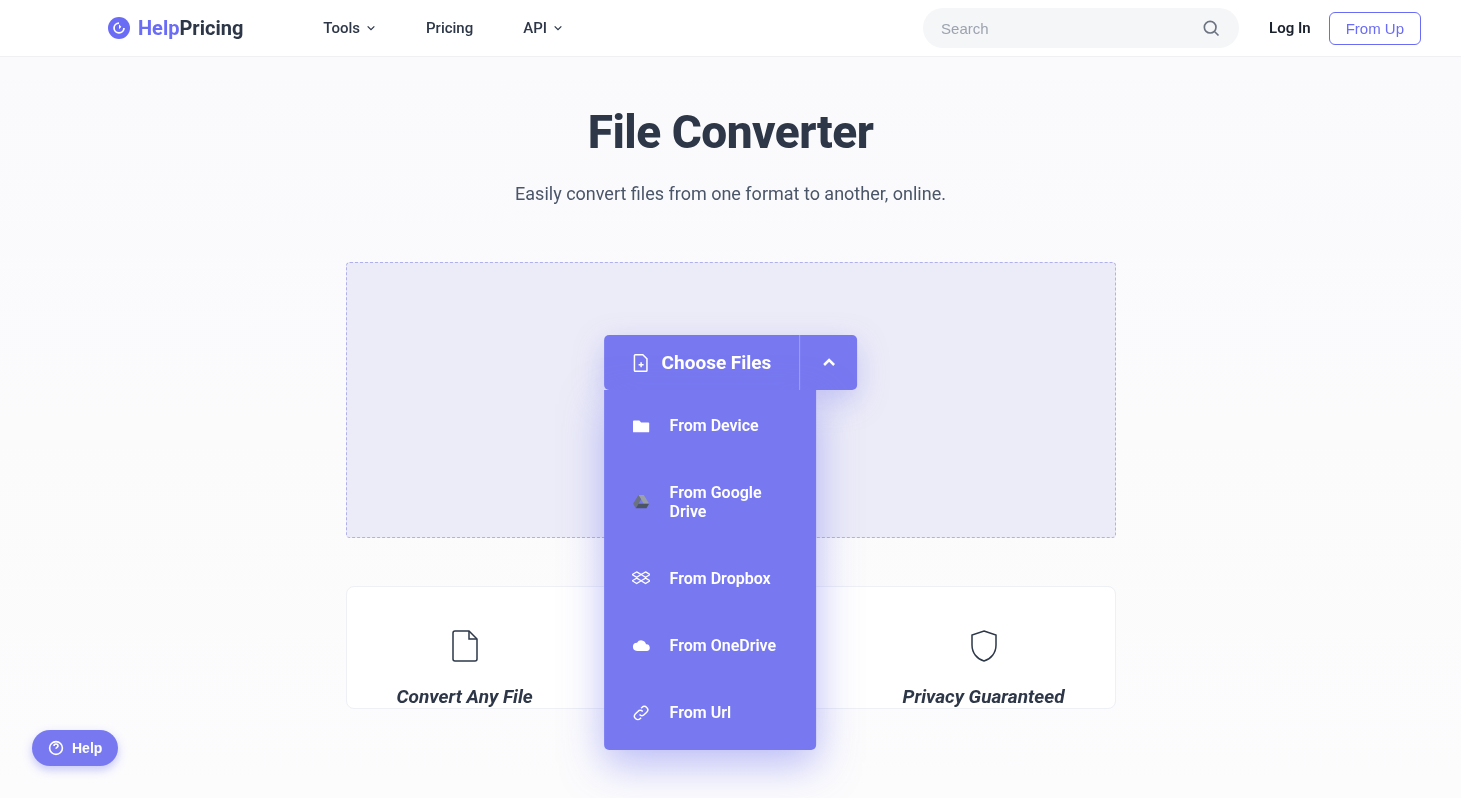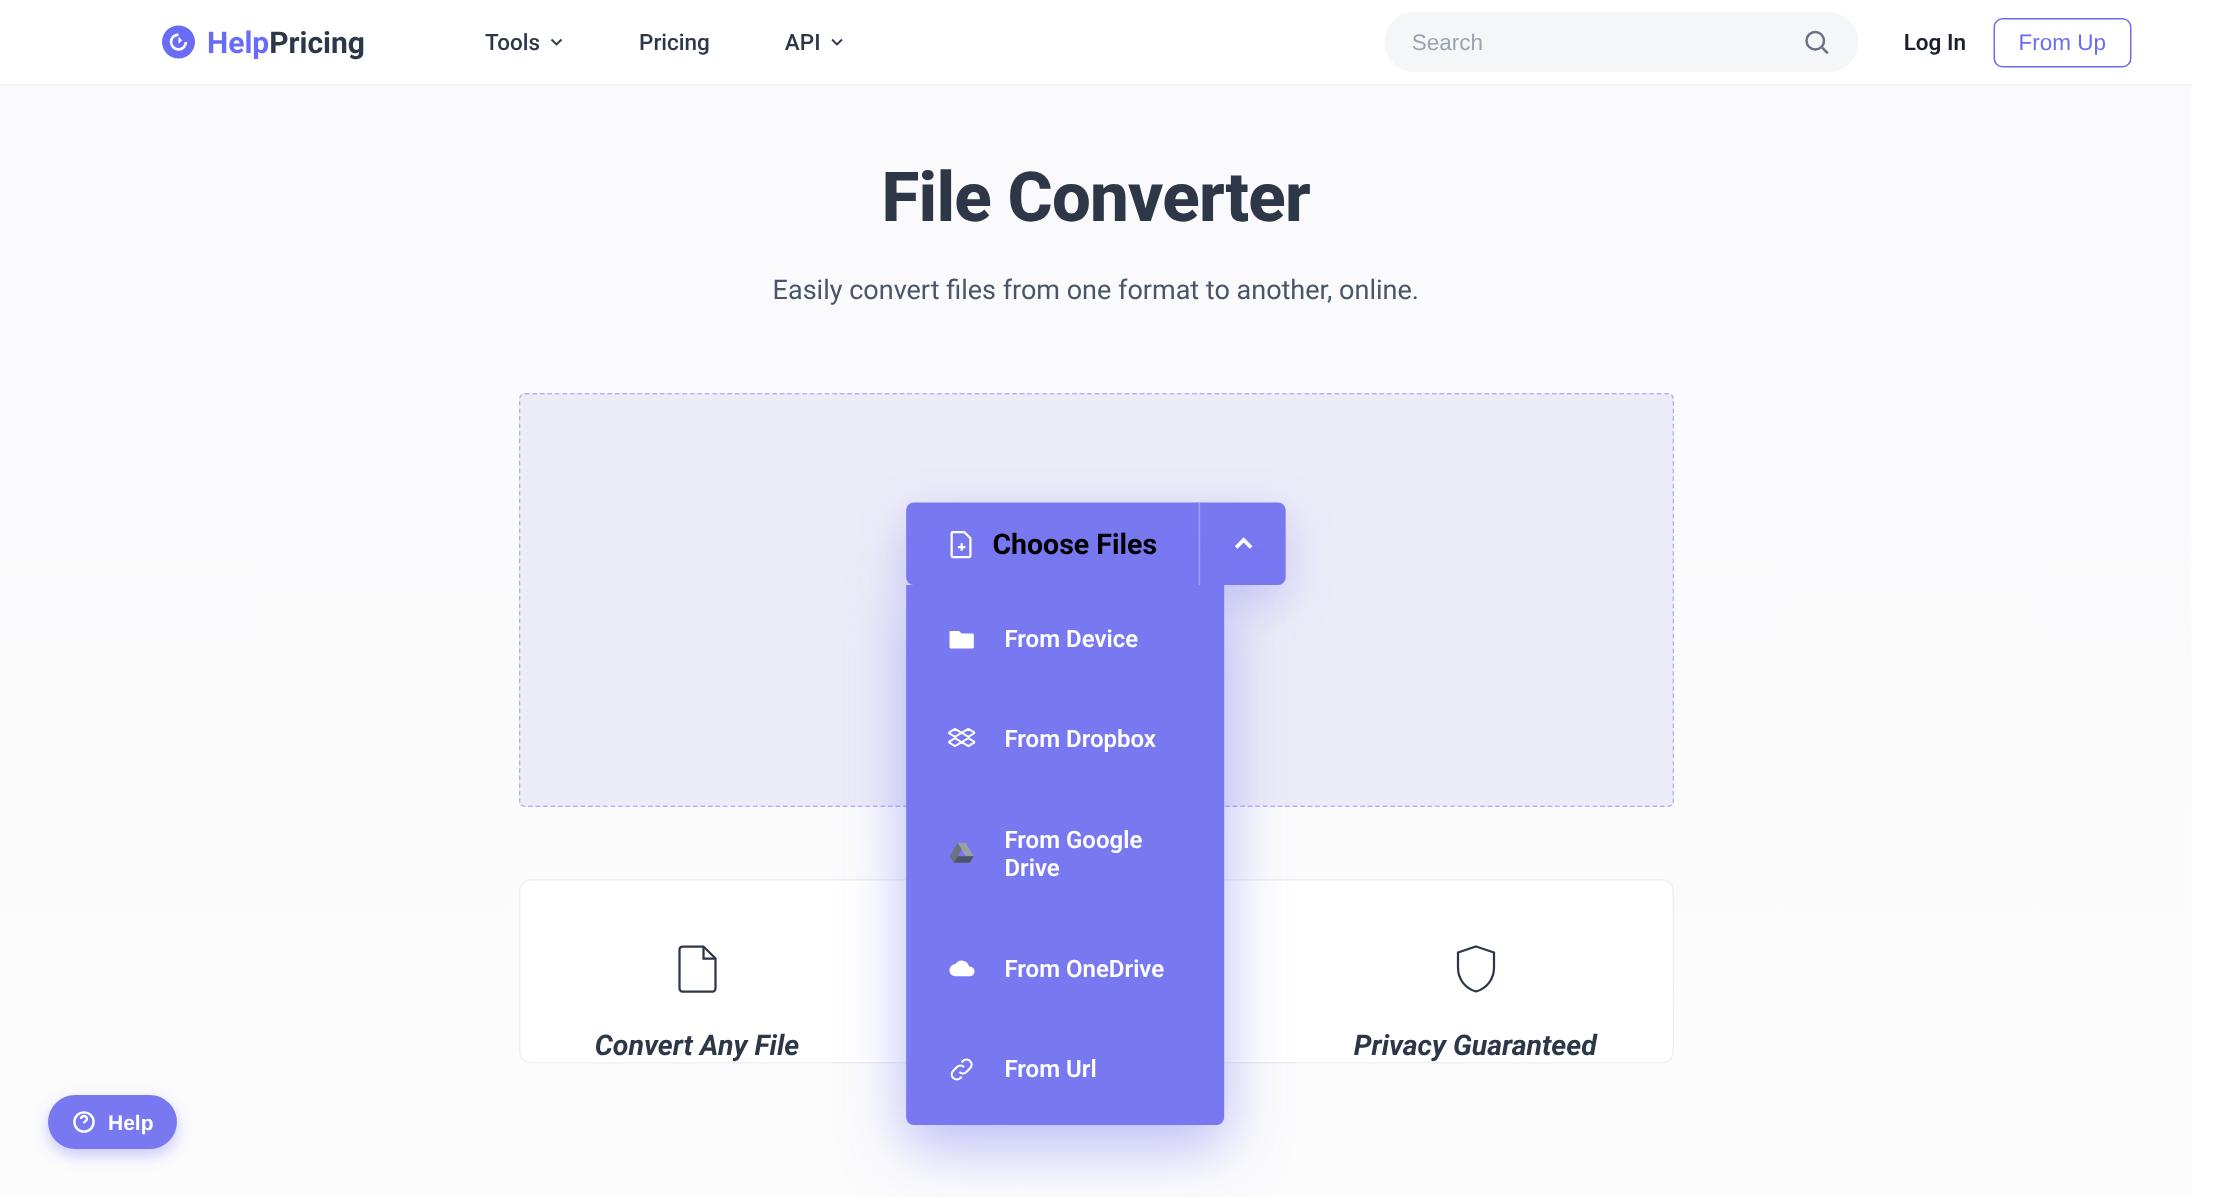--- a/index.html
+++ b/index.html
@@ -188,21 +188,21 @@
       border-radius: 5px;
       overflow: hidden;
       box-shadow: 0 10px 30px rgba(120, 121, 241, 0.35);
     }
     
     .choose-main {
       display: flex;
       align-items: center;
       gap: 12px;
       padding: 16px 28px;
-      color: #000000;
+      color: #ffffff;
       font-size: 19px;
       font-weight: 700;
       cursor: pointer;
     }
     
     .choose-file-icon {
       width: 18px;
       height: 20px;
     }
     
@@ -402,32 +402,32 @@
         </div>
 
         <div class="dropdown-menu">
           <div class="dropdown-item">
             <svg class="dropdown-icon" viewBox="0 0 20 16" fill="#ffffff">
                 <path d="M2 2h6l2 2h8a1 1 0 0 1 1 1v9a1 1 0 0 1-1 1H2a1 1 0 0 1-1-1V3a1 1 0 0 1 1-1z"></path>
               </svg>
             <span>From Device</span>
           </div>
           <div class="dropdown-item">
-            <svg class="dropdown-icon" viewBox="0 0 20 18" fill="none" stroke="#ffffff" stroke-width="1.4">
-                <path d="M5 1l5 3-5 3-5-3 5-3z M15 1l5 3-5 3-5-3 5-3z M5 8l5 3-5 3-5-3 5-3z M15 8l5 3-5 3-5-3 5-3z"></path>
-              </svg>
-            <span>From Dropbox</span>
-          </div>
-          <div class="dropdown-item">
             <svg class="dropdown-icon" viewBox="0 0 20 18">
                 <path d="M7 1h6l6 10h-6L7 1z" fill="#9aa0a6"></path>
                 <path d="M7 1L1 11l3 5 6-10L7 1z" fill="#6b7280"></path>
                 <path d="M4 16h12l3-5H7l-3 5z" fill="#4b5563"></path>
               </svg>
             <span>From Google Drive</span>
+          </div>
+          <div class="dropdown-item">
+            <svg class="dropdown-icon" viewBox="0 0 20 18" fill="none" stroke="#ffffff" stroke-width="1.4">
+                <path d="M5 1l5 3-5 3-5-3 5-3z M15 1l5 3-5 3-5-3 5-3z M5 8l5 3-5 3-5-3 5-3z M15 8l5 3-5 3-5-3 5-3z"></path>
+              </svg>
+            <span>From Dropbox</span>
           </div>
           <div class="dropdown-item">
             <svg class="dropdown-icon" viewBox="0 0 22 14" fill="#ffffff">
                 <path d="M6 13a5 5 0 0 1 0-10 6 6 0 0 1 11 2 4 4 0 0 1 1 8H6z"></path>
               </svg>
             <span>From OneDrive</span>
           </div>
           <div class="dropdown-item">
             <svg class="dropdown-icon" viewBox="0 0 20 20" fill="none" stroke="#ffffff" stroke-width="1.8">
                 <path d="M8 12a4 4 0 0 0 6 0l3-3a4 4 0 0 0-6-6l-1 1 M12 8a4 4 0 0 0-6 0l-3 3a4 4 0 0 0 6 6l1-1"></path>

